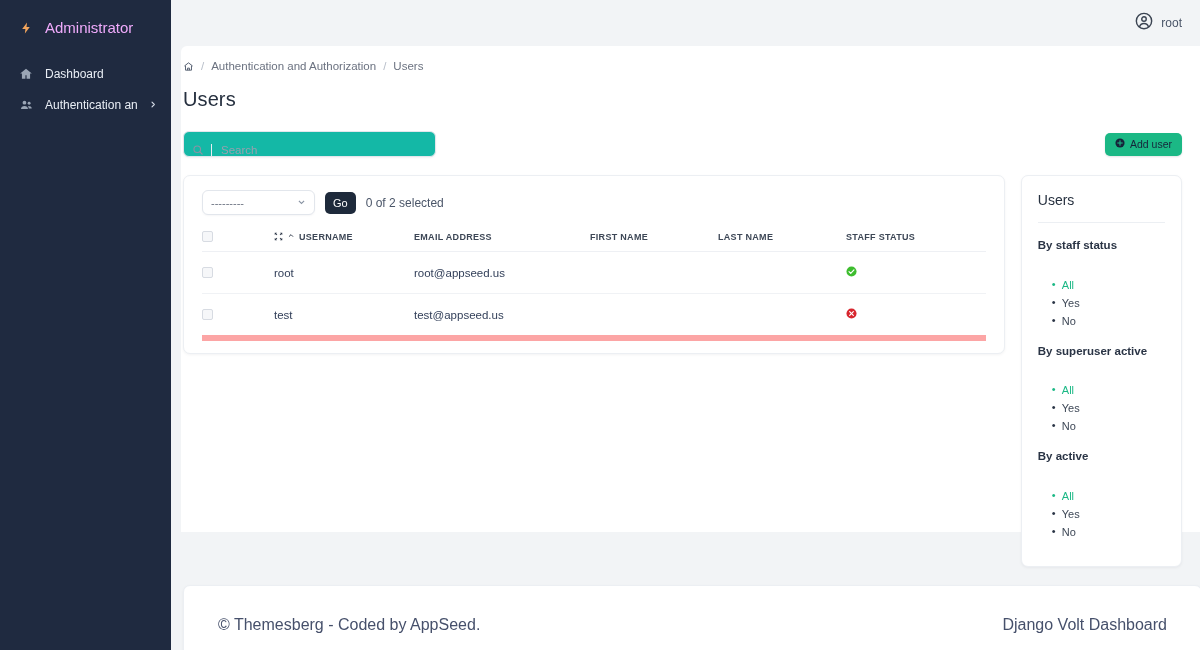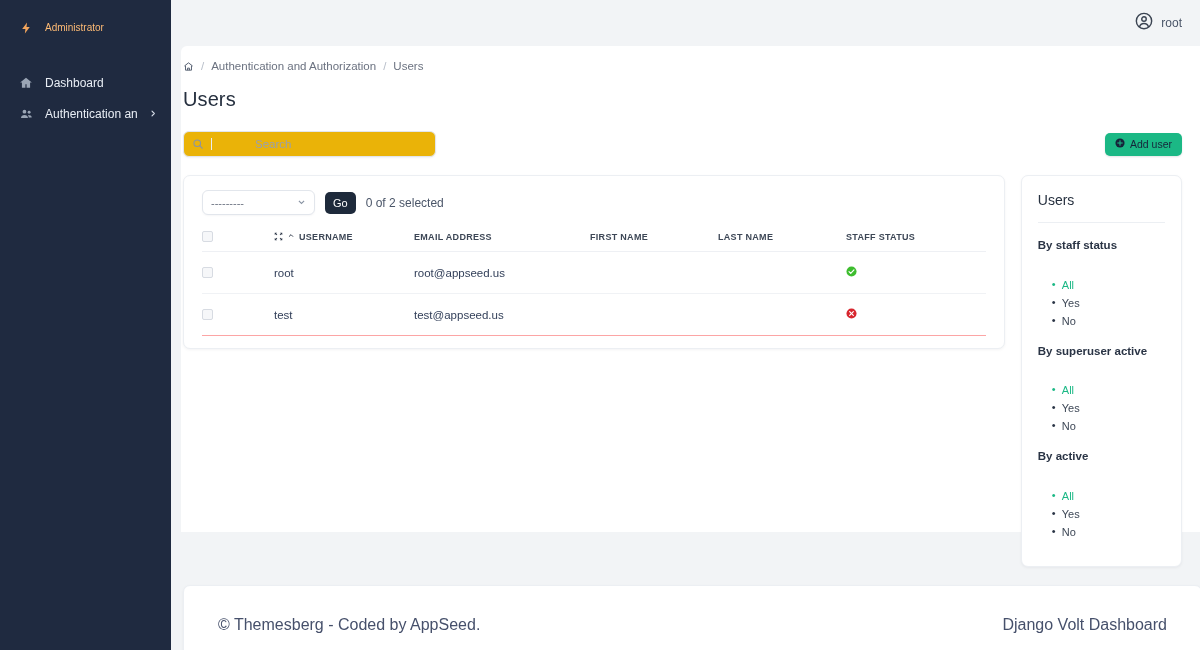--- a/index.html
+++ b/index.html
@@ -25,21 +25,21 @@
     color: #e9eef5;
     font-size: 12px;
     height: 31px;
     cursor: pointer;
     position: relative;
   }
   .side-item .ico {
     width: 16px; min-width:16px; display: flex; align-items: center; justify-content: center;
     color: #9aa5b5;
   }
-  .side-item.brand { font-size: 10px; color:#fdba74; margin-bottom:24px; }
+  .side-item.brand { font-size: 15px; color:#f0abfc; margin-bottom:15px; }
   .side-item.brand .ico { color:#f3a55c; }
   .side-item .chev { margin-left:auto; color:#d6dde8; font-size: 11px; display:flex; align-items:center; }
   .side-label { white-space: nowrap; overflow:hidden; }
 
   
   .content {
     flex: 1; height: 532px; position: relative;
     background: #f2f4f6;
     display:flex; flex-direction:column;
   }
@@ -75,28 +75,27 @@
     font-size: 20px; font-weight: 400; color:#26303f;
     margin: 16px 0 0 0; letter-spacing:0.1px;
   }
 
   
   .action-row {
     display:flex; align-items:center; justify-content:space-between;
     margin-top: 20px;
   }
   .search-wrap {
-    display:flex; align-items:center;
+    display:flex; align-items:flex-end;
     width: 253px; height: 26px;
-    background:#eab308;
+    background:#14b8a6;
     border: 1px solid #e2e6ec;
     border-radius: 6px;
     box-shadow: 0 1px 2px rgba(17,24,39,0.05);
     overflow: hidden;
-    gap: 34px;
   }
   .search-icon-box {
     width: 28px; display:flex; align-items:center; justify-content:center;
     border-right: 1px solid #e9ecf1;
     color:#8a94a4;
   }
   .search-wrap input {
     flex:1; border:0; outline:0; font-size:11.5px; color:#394150;
     padding: 0 9px; font-family:"Liberation Sans", sans-serif;
     background: transparent;
@@ -156,21 +155,21 @@
     color:#3d4756; letter-spacing:0.3px;
     padding: 10px 0 9px 0;
     border-bottom: 1px solid #eef0f4;
     text-transform: uppercase;
   }
   table.users td {
     font-size:11.5px; color:#33405a;
     padding: 14px 0;
     border-bottom: 1px solid #f0f2f5;
   }
-  table.users tr:last-child td { border-bottom: 1px solid #fca5a5; margin-left: 25px; }
+  table.users tr:last-child td { border-bottom: 6px solid #fca5a5; margin-left: 25px; }
   .col-check { width: 72px; }
   .col-user { width: 140px; }
   .col-email { width: 176px; }
   .col-first { width: 128px; }
   .col-last { width: 128px; }
   .th-sortbox { display:flex; align-items:center; gap:4px; }
   .sort-ico { color:#2a3445; display:flex; align-items:center; }
   .caret-up { color:#2a3445; font-size:8px; line-height:1; }
   td.email { color:#46506b; }
   input.cb {

